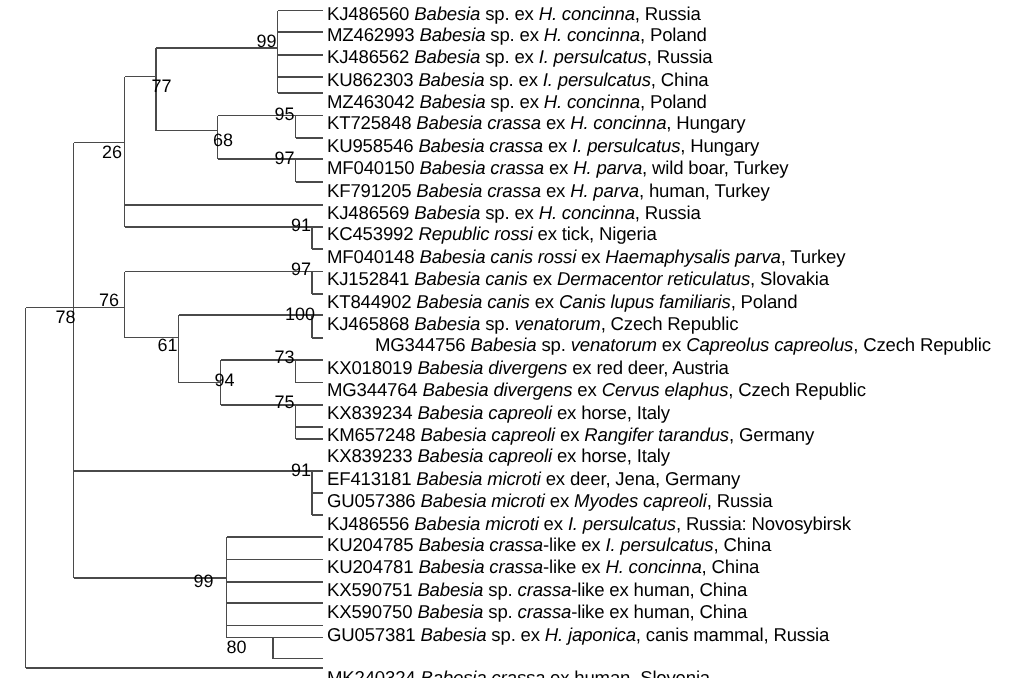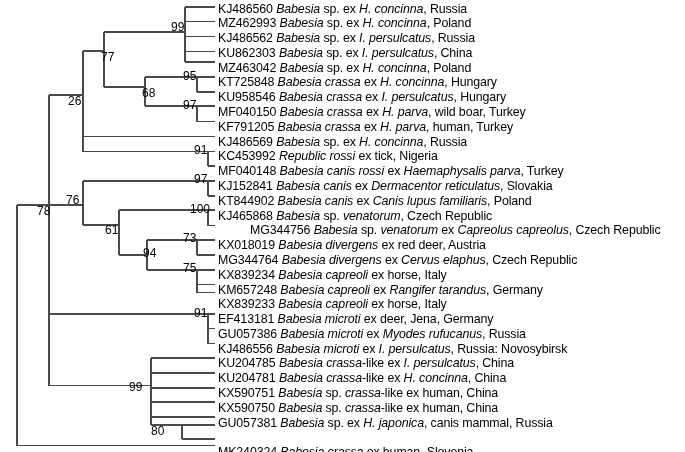--- a/index.html
+++ b/index.html
@@ -158,21 +158,21 @@
       <div class="leaf-label" style="left: 203px; top: 179.98px;"><span class="acc">KJ152841</span> <span class="it">Babesia canis</span><span class="ro"> ex </span><span class="it">Dermacentor reticulatus</span><span class="ro">, Slovakia</span></div>
       <div class="leaf-label" style="left: 203px; top: 194.77px;"><span class="acc">KT844902</span> <span class="it">Babesia canis</span><span class="ro"> ex </span><span class="it">Canis lupus familiaris</span><span class="ro">, Poland</span></div>
       <div class="leaf-label" style="left: 203px; top: 209.56px;"><span class="acc">KJ465868</span> <span class="it">Babesia</span><span class="ro"> sp. </span><span class="it">venatorum</span><span class="ro">, Czech Republic</span></div>
       <div class="leaf-label" style="left: 203px; top: 224.35px; margin-left: 32px;"><span class="acc">MG344756</span> <span class="it">Babesia</span><span class="ro"> sp. </span><span class="it">venatorum</span><span class="ro"> ex </span><span class="it">Capreolus capreolus</span><span class="ro">, Czech Republic</span></div>
       <div class="leaf-label" style="left: 203px; top: 239.14px;"><span class="acc">KX018019</span> <span class="it">Babesia divergens</span><span class="ro"> ex red deer, Austria</span></div>
       <div class="leaf-label" style="left: 203px; top: 253.93px;"><span class="acc">MG344764</span> <span class="it">Babesia divergens</span><span class="ro"> ex </span><span class="it">Cervus elaphus</span><span class="ro">, Czech Republic</span></div>
       <div class="leaf-label" style="left: 203px; top: 268.72px;"><span class="acc">KX839234</span> <span class="it">Babesia capreoli</span><span class="ro"> ex horse, Italy</span></div>
       <div class="leaf-label" style="left: 203px; top: 283.51px;"><span class="acc">KM657248</span> <span class="it">Babesia capreoli</span><span class="ro"> ex </span><span class="it">Rangifer tarandus</span><span class="ro">, Germany</span></div>
       <div class="leaf-label" style="left: 203px; top: 298.3px;"><span class="acc">KX839233</span> <span class="it">Babesia capreoli</span><span class="ro"> ex horse, Italy</span></div>
       <div class="leaf-label" style="left: 203px; top: 313.09px;"><span class="acc">EF413181</span> <span class="it">Babesia microti</span><span class="ro"> ex deer, Jena, Germany</span></div>
-      <div class="leaf-label" style="left: 203px; top: 327.88px;"><span class="acc">GU057386</span> <span class="it">Babesia microti</span><span class="ro"> ex </span><span class="it">Myodes rufucanus</span><span class="ro">, Russia</span></div>
+      <div class="leaf-label" style="left: 203px; top: 327.88px;"><span class="acc">GU057386</span> <span class="it">Babesia microti</span><span class="ro"> ex </span><span class="it">Myodes capreoli</span><span class="ro">, Russia</span></div>
       <div class="leaf-label" style="left: 203px; top: 342.67px;"><span class="acc">KJ486556</span> <span class="it">Babesia microti</span><span class="ro"> ex </span><span class="it">I. persulcatus</span><span class="ro">, Russia: Novosybirsk</span></div>
       <div class="leaf-label" style="left: 203px; top: 357.46px;"><span class="acc">KU204785</span> <span class="it">Babesia crassa</span><span class="ro">-like ex </span><span class="it">I. persulcatus</span><span class="ro">, China</span></div>
       <div class="leaf-label" style="left: 203px; top: 372.25px;"><span class="acc">KU204781</span> <span class="it">Babesia crassa</span><span class="ro">-like ex </span><span class="it">H. concinna</span><span class="ro">, China</span></div>
       <div class="leaf-label" style="left: 203px; top: 387.04px;"><span class="acc">KX590751</span> <span class="it">Babesia</span><span class="ro"> sp. </span><span class="it">crassa</span><span class="ro">-like ex human, China</span></div>
       <div class="leaf-label" style="left: 203px; top: 401.83px;"><span class="acc">KX590750</span> <span class="it">Babesia</span><span class="ro"> sp. </span><span class="it">crassa</span><span class="ro">-like ex human, China</span></div>
       <div class="leaf-label" style="left: 203px; top: 416.62px;"><span class="acc">GU057381</span> <span class="it">Babesia</span><span class="ro"> sp. ex </span><span class="it">H. japonica</span><span class="ro">, canis mammal, Russia</span></div>
       <div class="leaf-label" style="left: 203px; top: 431.41px; margin-top: 23px;"><span class="acc">KJ486561</span> <span class="it">Babesia</span><span class="ro"> sp. ex </span><span class="it">H. japonica</span><span class="ro">, Russia</span></div>
       <div class="leaf-label" style="left: 203px; top: 446.2px;"><span class="acc">MK240324</span> <span class="it">Babesia crassa</span><span class="ro"> ex human, Slovenia</span></div>
     </div>
   <div id="support-layer">

